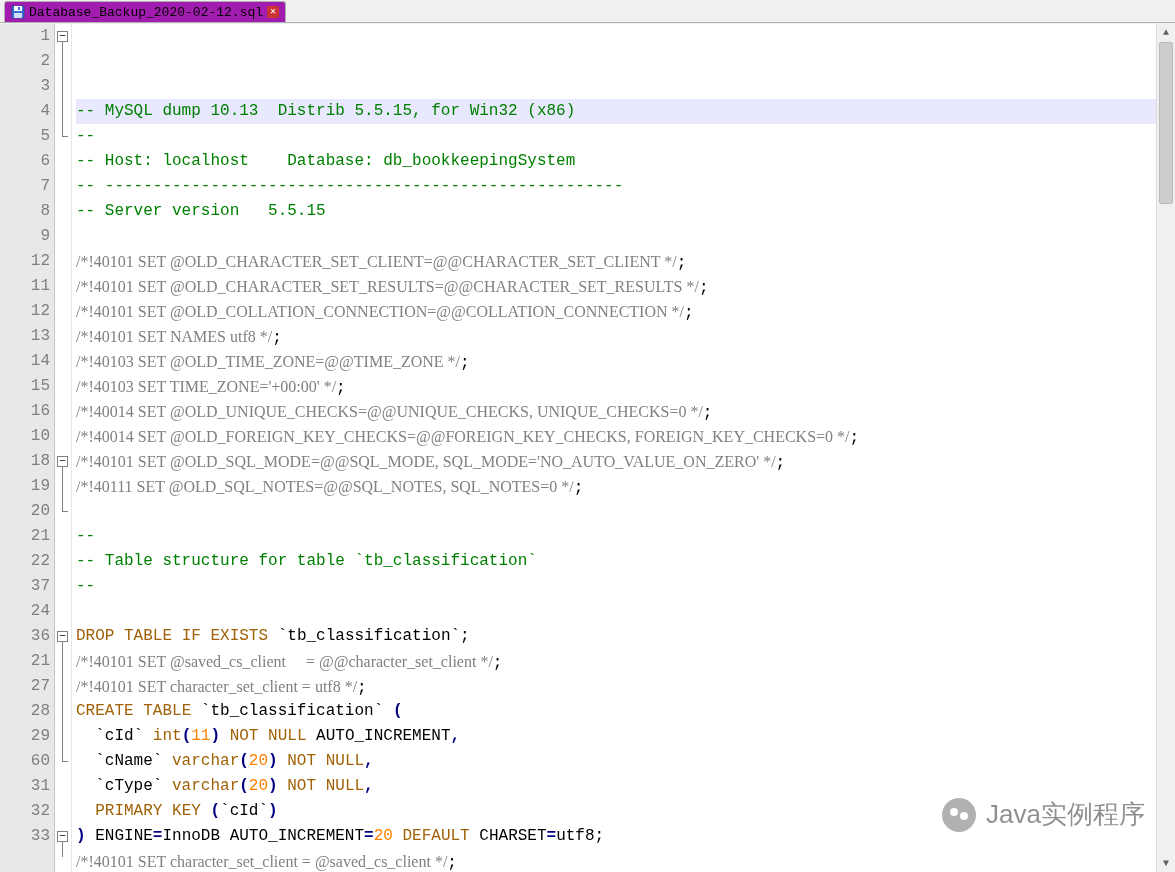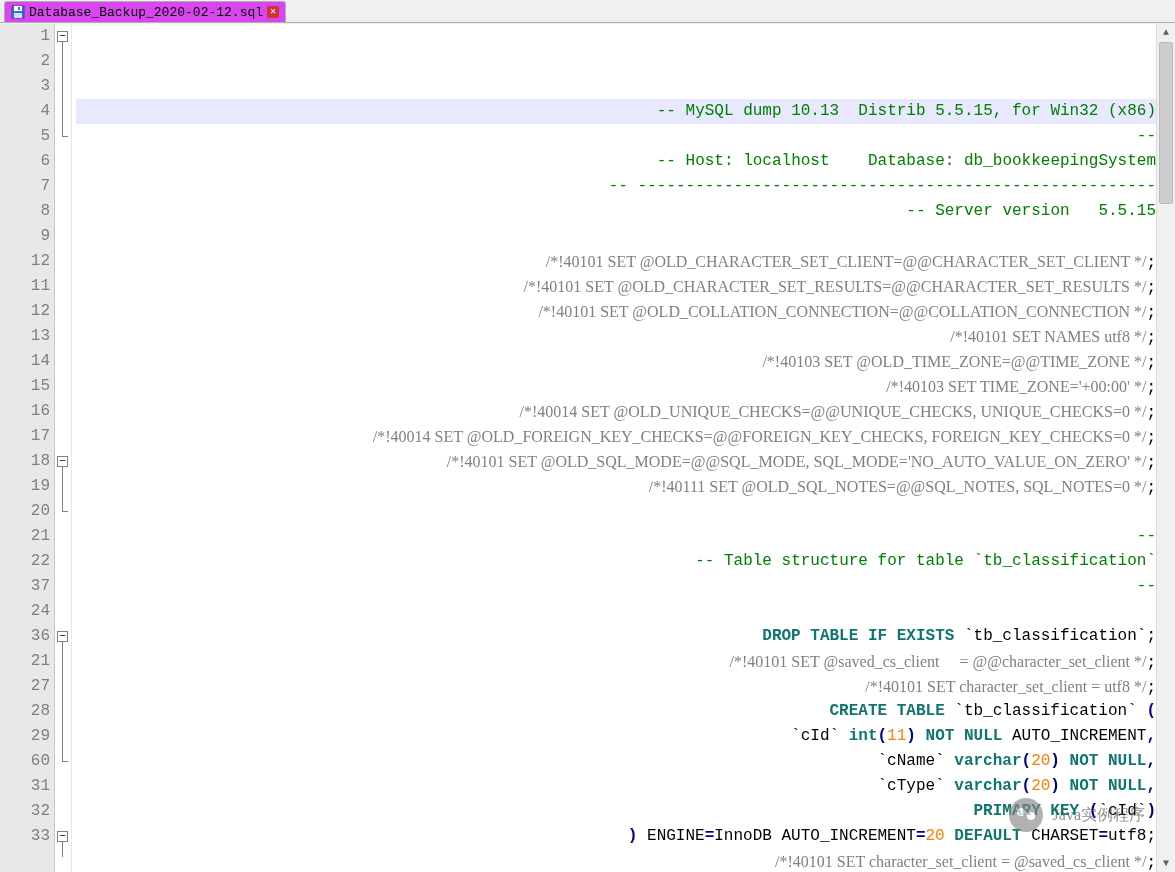--- a/index.html
+++ b/index.html
@@ -5,21 +5,21 @@
   html,body{margin:0;padding:0;width:1175px;height:872px;overflow:hidden;
     font-family:Consolas,"Courier New",monospace;font-size:16px;
     background:#fff;color:#000;}
   .whole{display:flex;flex-direction:column;height:100%;}
 
   
   .tabstrip{display:flex;align-items:flex-end;height:22px;
     background:#f0f0f0;border-bottom:1px solid #b0b0b0;
     padding-left:4px;font-size:13px;user-select:none;}
   .tab{display:flex;align-items:center;height:20px;padding:0 6px;
-    background:#d946ef;border:1px solid #b0b0b0;border-bottom:none;
+    background:#a21caf;border:1px solid #b0b0b0;border-bottom:none;
     border-top-left-radius:3px;border-top-right-radius:3px;gap:4px;}
   .tab .disk{width:14px;height:14px;display:flex;align-items:center;
     justify-content:center;}
   .tab .disk svg{display:block;}
   .tab .x{width:12px;height:12px;background:#c33;border-radius:2px;
     color:#fff;font-size:10px;line-height:12px;text-align:center;
     font-weight:bold;}
 
   
   .editor{flex:1;display:flex;overflow:hidden;border-top:1px solid #f0f0f0;}
@@ -28,44 +28,44 @@
   .gutter div{height:25px;}
   .foldcol{width:16px;background:#fff;position:relative;
     border-right:1px solid #e8e8e8;}
   .fold{position:absolute;left:2px;width:11px;height:11px;
     border:1px solid #808080;background:#fff;font-size:11px;
     line-height:9px;text-align:center;color:#000;box-sizing:border-box;}
   .vline{position:absolute;left:7px;width:0;border-left:1px solid #808080;}
   .hline{position:absolute;left:7px;width:6px;height:0;
     border-top:1px solid #808080;}
   .code{flex:1;position:relative;line-height:25px;padding-left:4px;
-    white-space:pre;text-align:right;}
+    white-space:pre;}
   .line{height:25px;}
   .hl{background:#e8e8ff;}
   .caretbar{position:absolute;left:0;right:0;height:25px;
     background:#e8e8ff;z-index:-1;}
 
   
   .c-comment{color:#008000;}
   .c-gray{color:#808080;font-family:Liberation Serif, serif;}
-  .c-keyword{color:#0f766e;font-weight:bold;}
+  .c-keyword{color:#a16207;font-weight:normal;}
   .c-num{color:#ff8000;}
   .c-op{color:#000080;font-weight:bold;}
   .c-black{color:#000;}
 
   
   .watermark{position:absolute;right:30px;bottom:40px;display:flex;
     align-items:center;gap:10px;opacity:0.65;z-index:5;}
   .wm-ico{width:34px;height:34px;border-radius:50%;background:#888;
     position:relative;}
   .wm-ico::before,.wm-ico::after{content:"";position:absolute;
     border-radius:50%;background:#fff;}
   .wm-ico::before{width:8px;height:8px;left:8px;top:10px;}
   .wm-ico::after{width:8px;height:8px;right:8px;top:14px;}
-  .wm-text{font-family:Liberation Serif, serif;font-size:16px;
+  .wm-text{font-family:Liberation Sans, sans-serif;font-size:26px;
     color:#555;}
 
   
   .sb{width:18px;background:#f0f0f0;border-left:1px solid #ddd;
     position:relative;}
   .sb-up,.sb-dn{position:absolute;left:0;width:100%;height:17px;
     display:flex;align-items:center;justify-content:center;
     background:#f0f0f0;color:#606060;font-size:10px;}
   .sb-up{top:0;} .sb-dn{bottom:0;}
   .sb-thumb{position:absolute;left:2px;right:2px;top:18px;height:160px;
@@ -102,21 +102,21 @@
         <div>7</div>
         <div>8</div>
         <div>9</div>
         <div>12</div>
         <div>11</div>
         <div>12</div>
         <div>13</div>
         <div>14</div>
         <div>15</div>
         <div>16</div>
-        <div>17</div>
+        <div>10</div>
         <div>18</div>
         <div>19</div>
         <div>20</div>
         <div>21</div>
         <div>22</div>
         <div>37</div>
         <div>24</div>
         <div>36</div>
         <div>21</div>
         <div>27</div>

